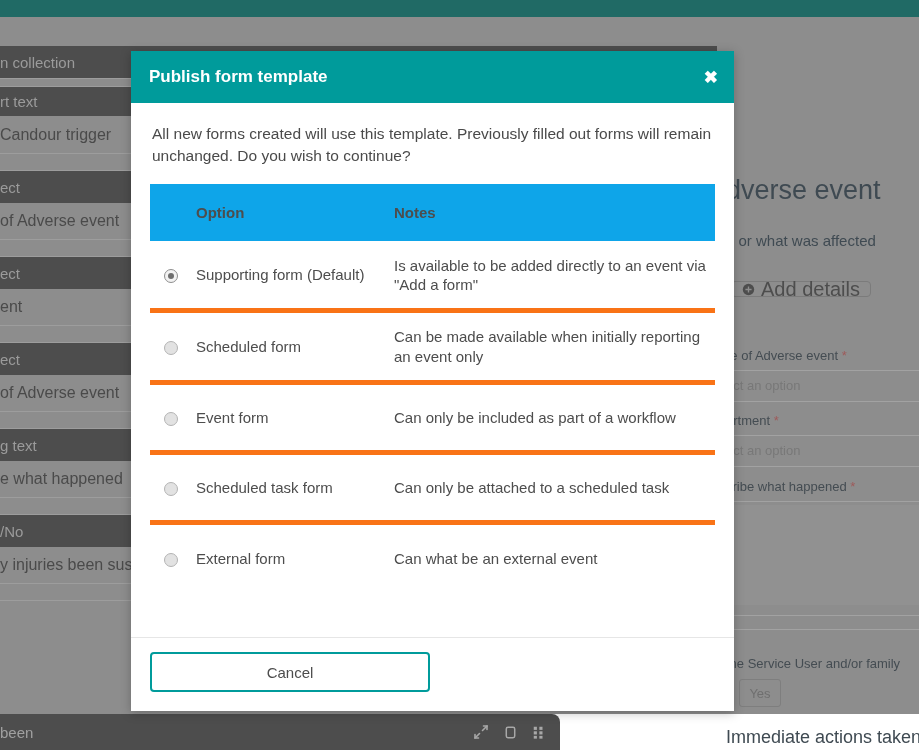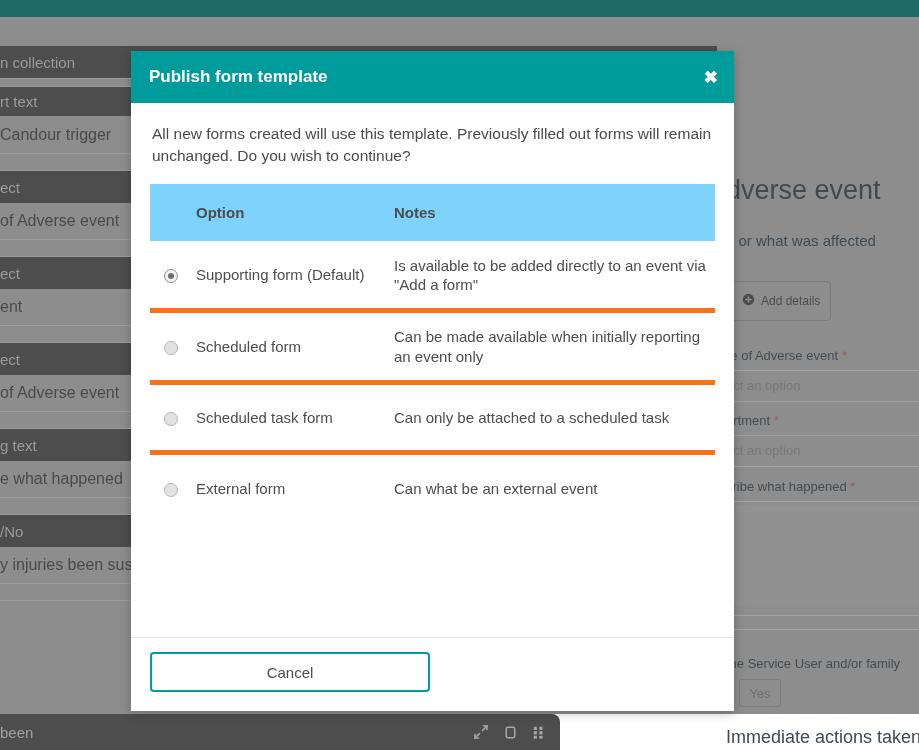--- a/index.html
+++ b/index.html
@@ -76,25 +76,25 @@
   .pv-title {
     position: absolute; left: 9px; top: 158px;
     font-size: 27px; color: #3f4a52; white-space: nowrap;
   }
   .pv-sub {
     position: absolute; left: 9px; top: 215px;
     font-size: 15px; color: #3f4a52; white-space: nowrap;
   }
   .pv-addbtn {
     position: absolute; left: 14px; top: 264px;
-    height: 40px; padding: 0 10px;
+    height: 16px; padding: 0 10px;
     border: 1px solid #7b7b7b; border-radius: 4px;
     background: #8d8d8d;
     display: flex; align-items: center; gap: 6px;
-    color: #4d4d4d; font-size: 12px; white-space: nowrap;
+    color: #4d4d4d; font-size: 20px; white-space: nowrap;
   }
   .pv-field-label {
     position: absolute; left: 9px;
     font-size: 13px; color: #444c52; white-space: nowrap;
   }
   .pv-field-label .req { color: #9e5a5a; }
   .pv-input {
     position: absolute; left: 0;
     width: 202px; height: 1px;
     background: #a2a2a2;
@@ -157,21 +157,21 @@
   .modal-intro {
     font-size: 15.5px; color: #4a4a4a; line-height: 1.45;
     padding: 0 2px 16px 2px;
   }
   .opt-table {
     width: 100%;
     border-collapse: collapse;
     table-layout: fixed;
   }
   .opt-table thead th {
-    background: #7dd3fc;
+    background: #0ea5e9;
     text-align: left;
     font-size: 15px;
     font-weight: bold;
     color: #4d4d4d;
     padding: 16px 0 16px 0;
     height: 57px;
     vertical-align: middle;
   }
   .opt-table thead th.c-radio { width: 46px; }
   .opt-table thead th.c-opt  { width: 198px; }
@@ -401,20 +401,25 @@
             <td class="c-opt">Supporting form (Default)</td>
             <td class="c-note">Is available to be added directly to an event via "Add a form"</td>
           </tr>
           <tr>
             <td class="c-radio"><span class="radio"></span></td>
             <td class="c-opt">Scheduled form</td>
             <td class="c-note">Can be made available when initially reporting an event only</td>
           </tr>
           <tr>
             <td class="c-radio"><span class="radio"></span></td>
+            <td class="c-opt">Event form</td>
+            <td class="c-note">Can only be included as part of a workflow</td>
+          </tr>
+          <tr>
+            <td class="c-radio"><span class="radio"></span></td>
             <td class="c-opt">Scheduled task form</td>
             <td class="c-note">Can only be attached to a scheduled task</td>
           </tr>
           <tr>
             <td class="c-radio"><span class="radio"></span></td>
             <td class="c-opt">External form</td>
             <td class="c-note">Can what be an external event</td>
           </tr>
         </tbody>
     </table>

